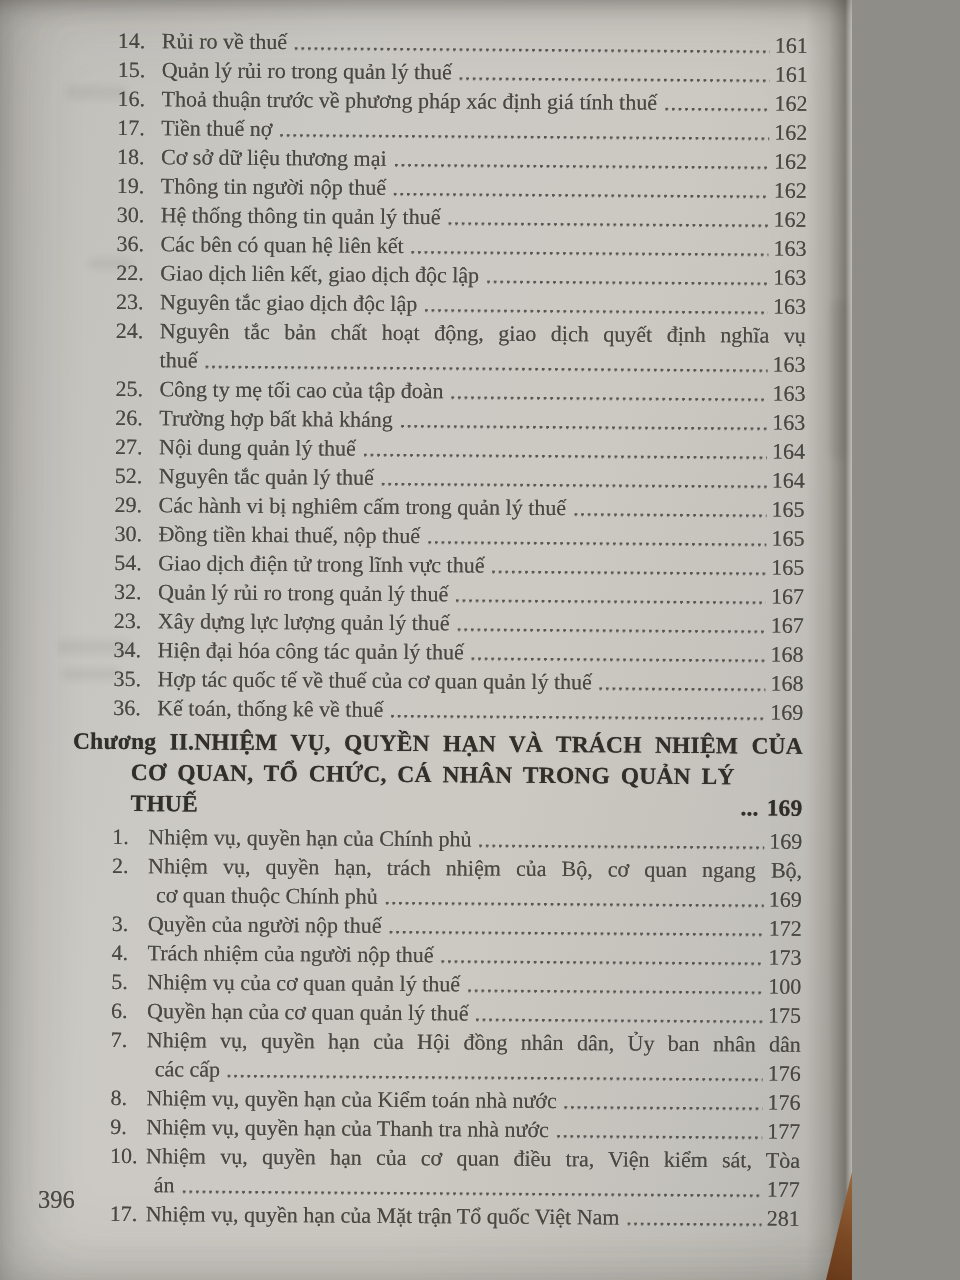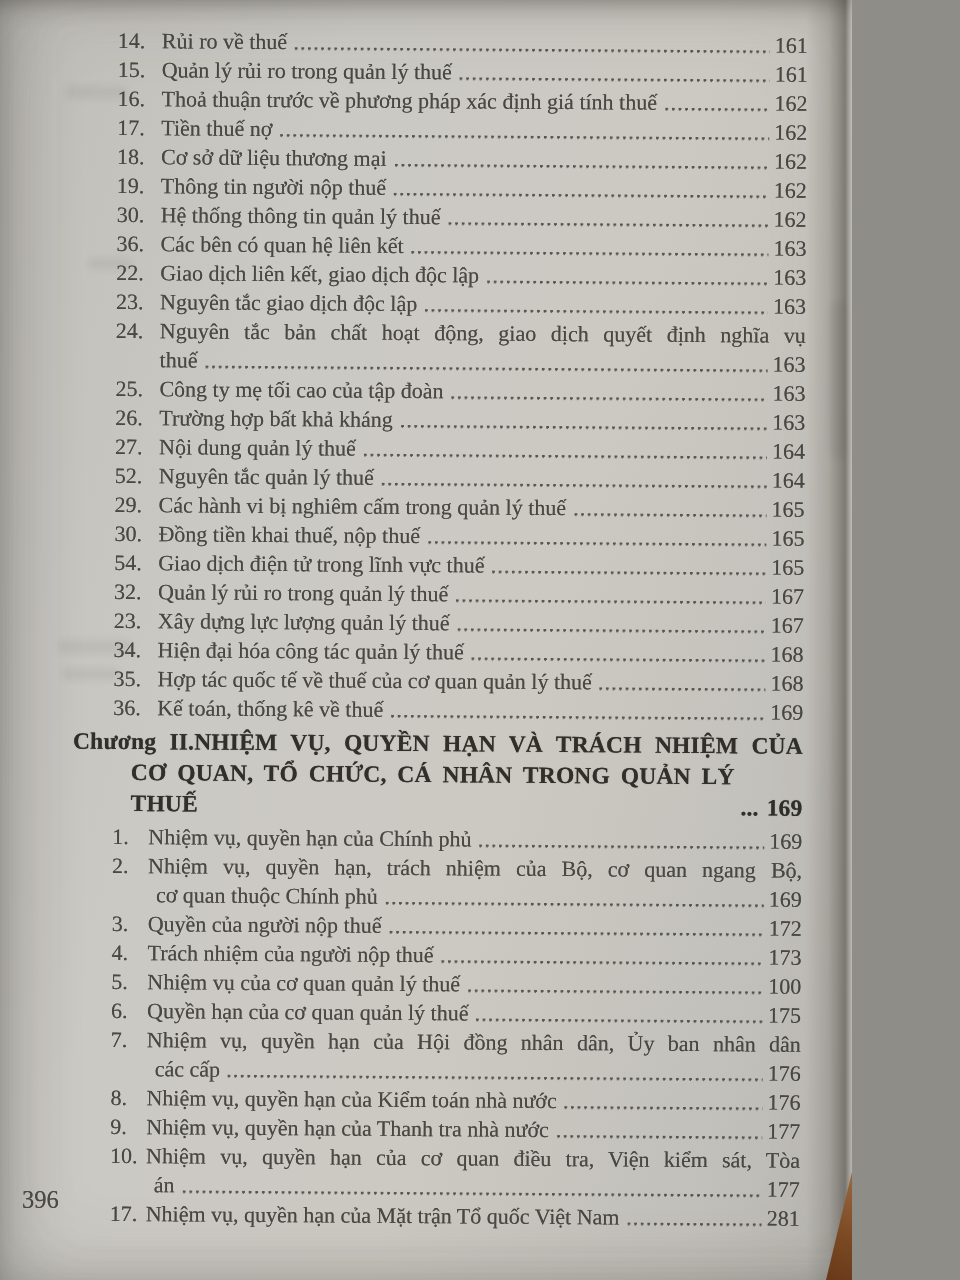--- a/index.html
+++ b/index.html
@@ -40,21 +40,21 @@
     font-weight:bold;color:#312f2a;font-size:23.5px;line-height:31px;
     margin:4px 0 3px -40px;letter-spacing:.2px;
     text-shadow:0 0 .7px rgba(49,47,42,.8);
   }
   .ch-l1{text-align:justify;text-align-last:justify;}
   .ch-label{margin-right:0;}
   .ch-l2{padding-left:58px;}
   .ch-l2 .t{flex:1;text-align:justify;text-align-last:justify;}
   .ch-dots{margin:0 8px 0 6px;}
   
-  .folio{position:absolute;left:22px;top:1186px;font-size:24.5px;color:#4c4a44;
+  .folio{position:absolute;left:38px;top:1186px;font-size:24.5px;color:#4c4a44;
     text-shadow:0 0 .6px rgba(76,74,68,.7);}
   
   .fold-shadow{
     position:absolute;left:806px;top:0;width:56px;height:1280px;z-index:2;
     background:linear-gradient(to right,rgba(92,88,82,0) 0%,rgba(92,88,82,.22) 40%,
       rgba(66,62,56,.48) 70%,rgba(246,244,238,.40) 84%,rgba(66,62,56,.30) 100%);
   }
   .page-right{
     position:absolute;left:858px;top:0;width:102px;height:1280px;z-index:1;
     background:linear-gradient(to right,#b3afa5,#c7c3b9 35%,#d3d0c8 75%,#c9c5bc);

